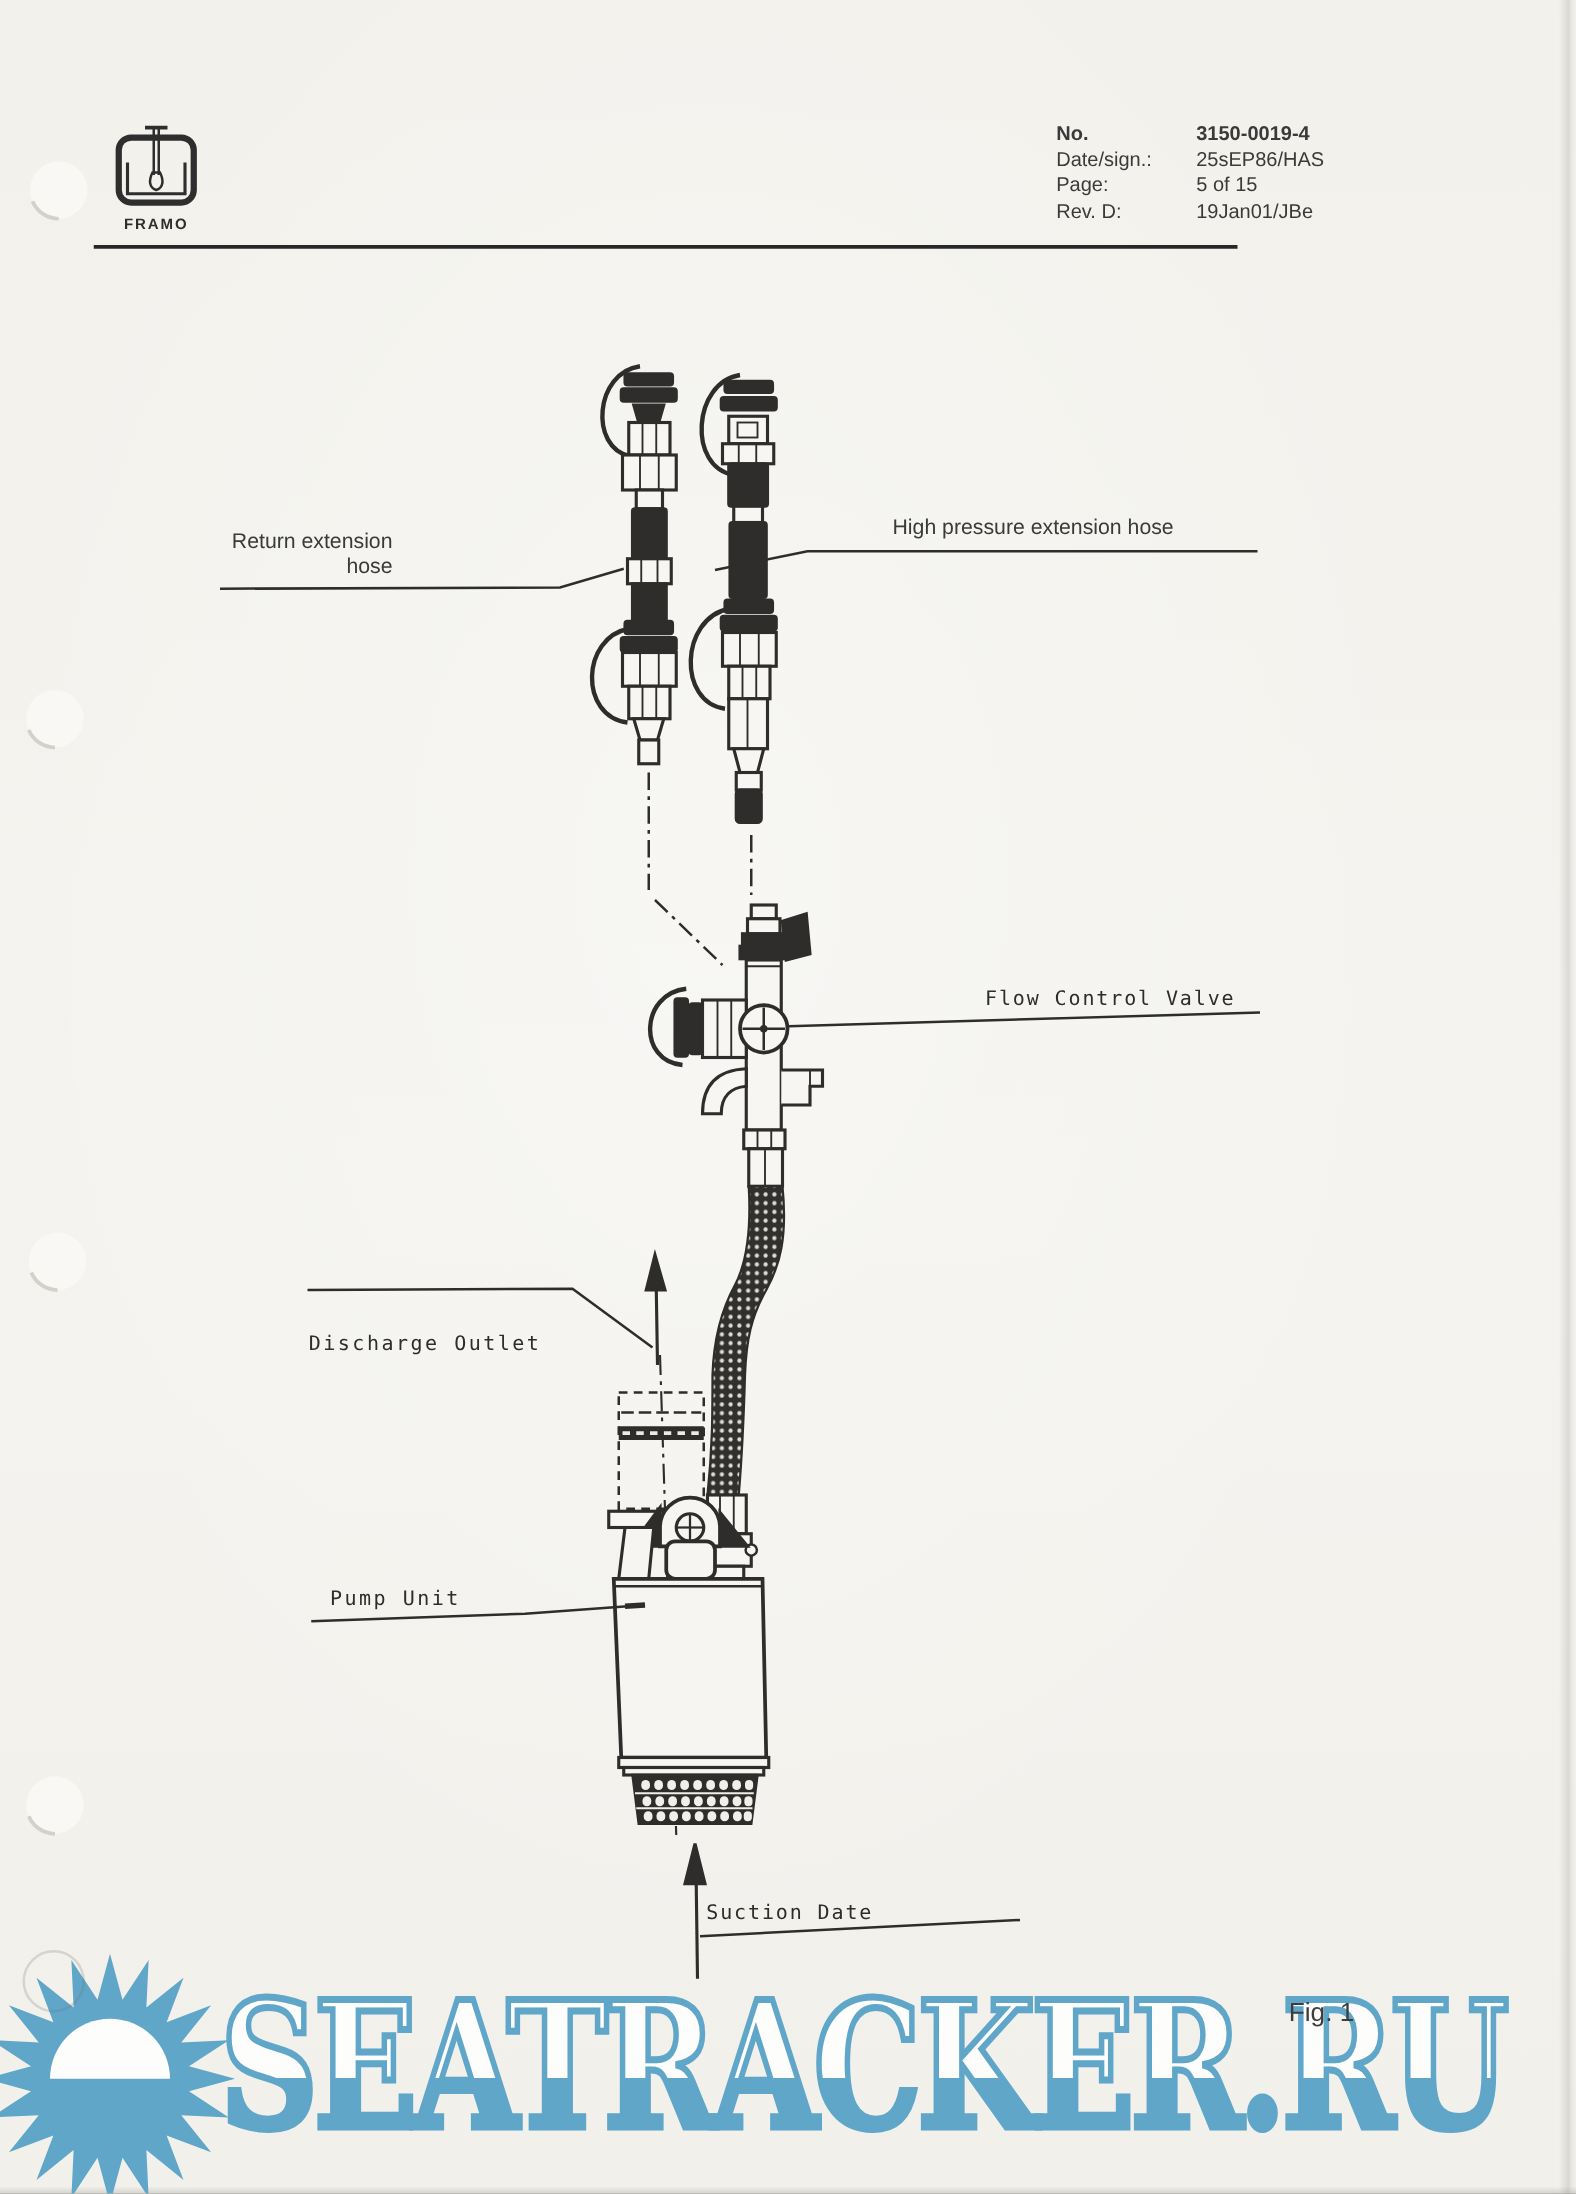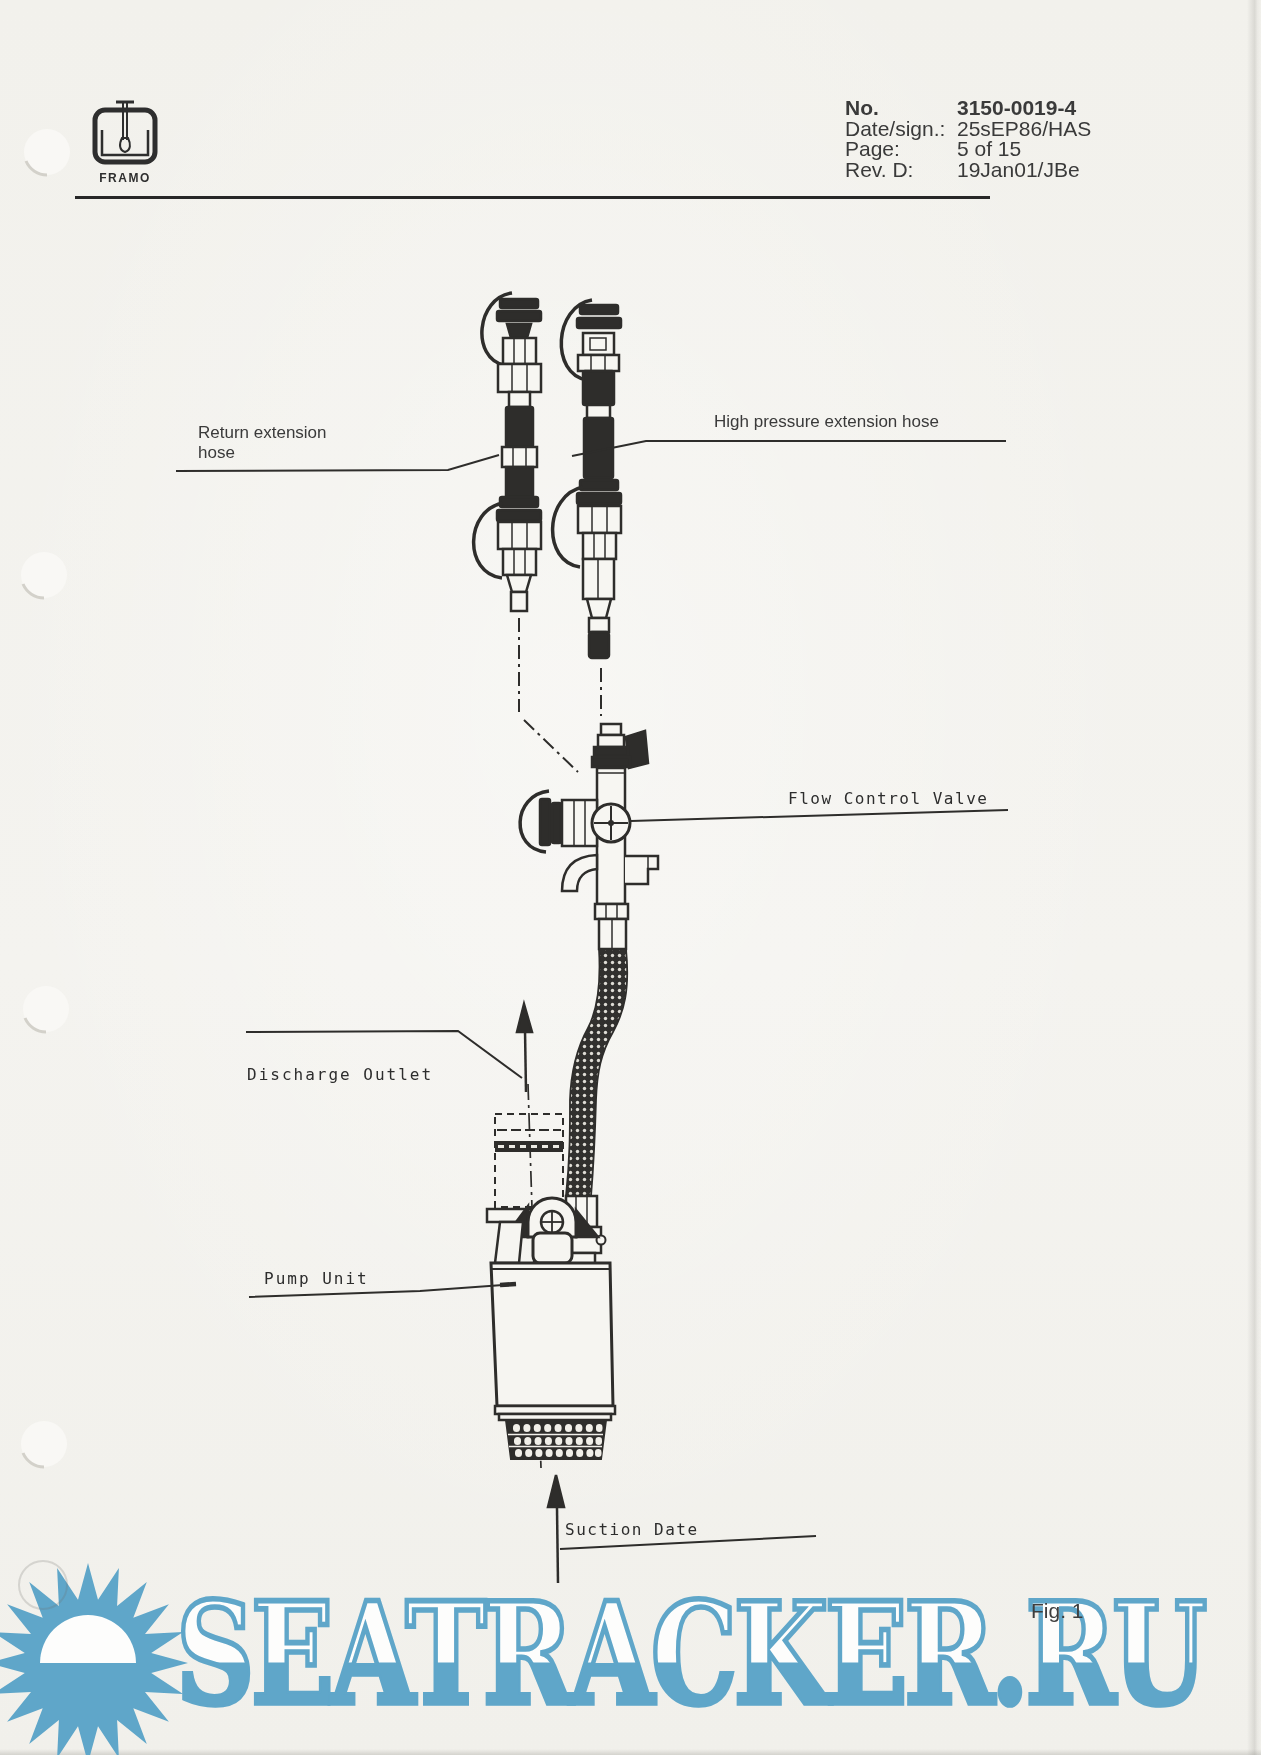--- a/index.html
+++ b/index.html
@@ -13,30 +13,30 @@
   .edge-right{position:absolute;right:0;top:0;width:14px;height:100%;
     background:linear-gradient(90deg, rgba(0,0,0,0) 0%, rgba(90,88,82,.16) 55%, rgba(90,88,82,.05) 75%, rgba(0,0,0,0) 100%);}
   .edge-bottom{position:absolute;left:0;bottom:0;width:100%;height:6px;background:linear-gradient(0deg, rgba(80,78,72,.18), rgba(0,0,0,0));}
 
   
   .header{position:absolute;left:0;top:0;width:100%;height:210px;}
   .logo{position:absolute;left:88px;top:100px;width:74px;text-align:center;}
   .logo-name{font-weight:bold;font-size:12px;letter-spacing:1.5px;color:#2e2e2e;margin-top:1px;}
   .title{position:absolute;left:300px;top:113px;width:330px;text-align:center;
          font-weight:bold;font-size:20px;line-height:26px;color:#333;letter-spacing:.2px;}
-  .docinfo{position:absolute;left:845px;top:98px;font-size:21px;line-height:20.5px;color:#3a3a3a;}
+  .docinfo{position:absolute;left:845px;top:98px;font-size:16px;line-height:20.5px;color:#3a3a3a;}
   .docrow{display:flex;}
   .docrow .dl{width:112px;}
   .docrow.b{font-weight:bold;}
   .rule{position:absolute;left:75px;top:196px;width:915px;height:3px;background:#272727;}
 
   
   .lbl{position:absolute;font-size:17px;color:#3a3a3a;z-index:4;text-align:center;}
   .mono{font-family:"DejaVu Sans Mono", monospace;font-weight:normal;font-size:16px;color:#2d2d2d;}
-  .lbl-return{left:178px;top:423px;width:136px;text-align:left;line-height:20px;margin-left:20px;}
+  .lbl-return{left:178px;top:423px;width:136px;text-align:right;line-height:20px;}
   .lbl-hp{left:714px;top:412px;}
   .lbl-fcv{left:788px;top:789px;letter-spacing:1.5px;}
   .lbl-discharge{left:247px;top:1065px;letter-spacing:2px;}
   .lbl-pump{left:264px;top:1269px;letter-spacing:2px;}
   .lbl-suction{left:565px;top:1520px;letter-spacing:1.5px;}
   .fig-caption{position:absolute;left:1031px;top:1599px;font-size:21px;color:#3d3d3d;z-index:6;}
 
   svg.diagram{position:absolute;left:0;top:0;z-index:2;}
 
   

